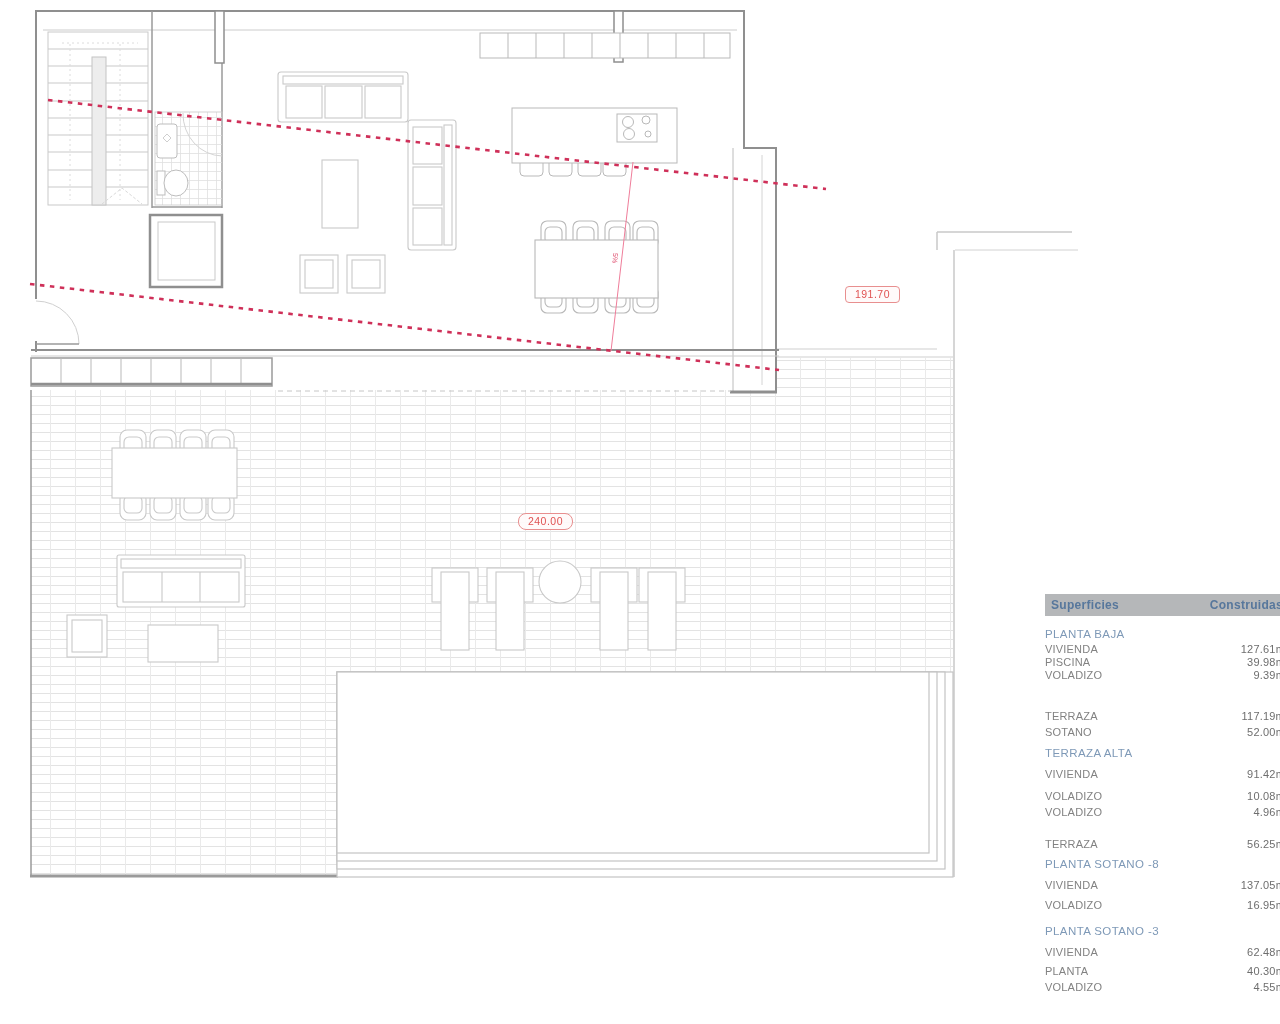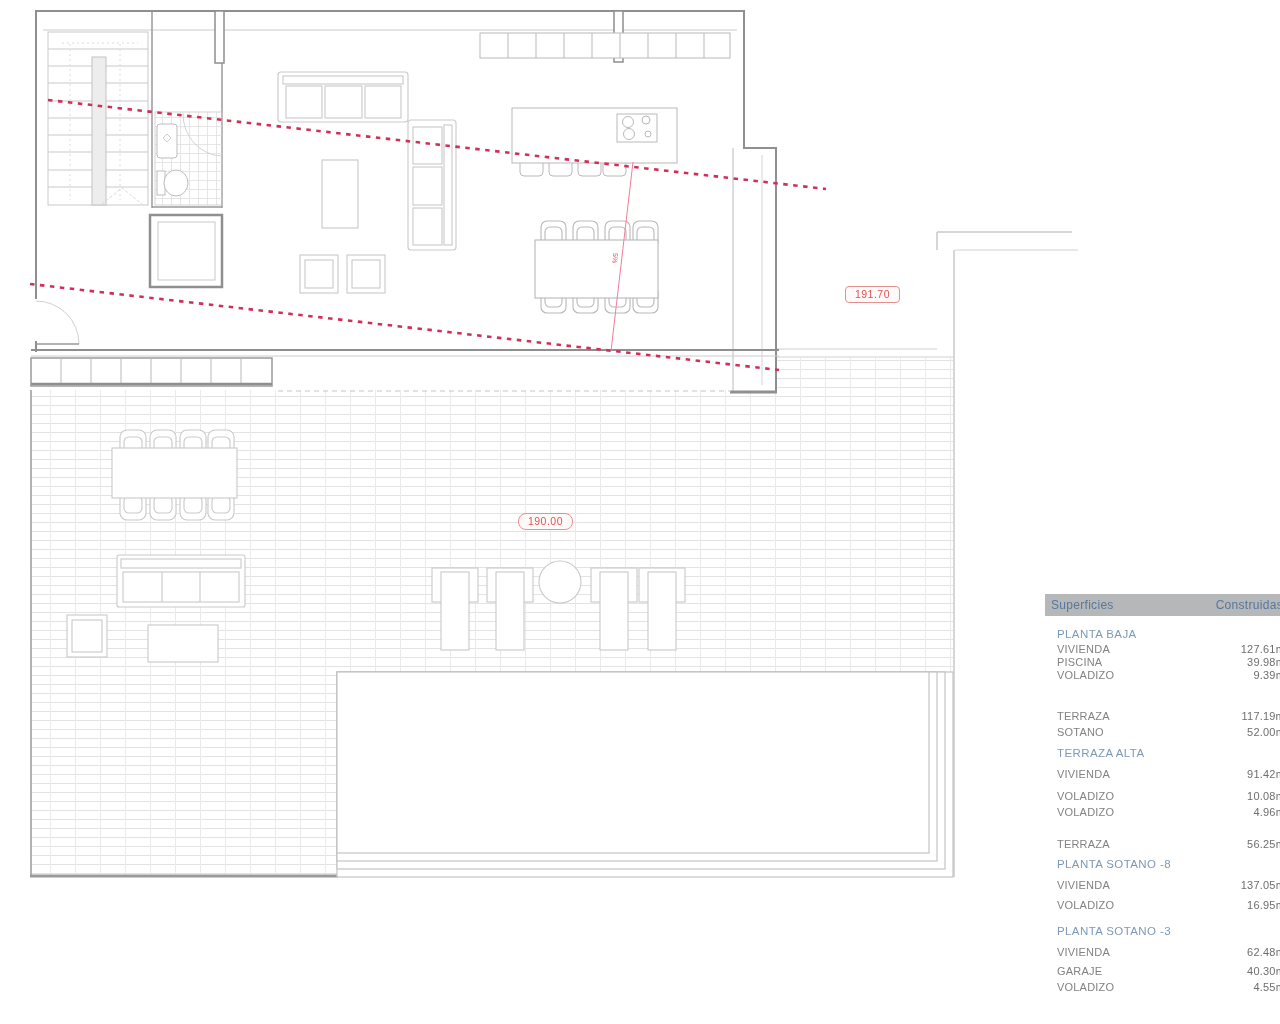--- a/index.html
+++ b/index.html
@@ -12,26 +12,26 @@
   .lvl{position:absolute;box-sizing:border-box;border:1.5px solid #e88f8f;
        color:#e05252;background:rgba(255,250,250,.92);font-size:10.5px;
        letter-spacing:.5px;text-align:center;line-height:14px;height:17px;width:55px;}
   .lvl.upper{left:845px;top:286px;border-radius:4px;}
   .lvl.terrace{left:518px;top:513px;border-radius:8px;}
 
   
   .surf{position:absolute;left:1045px;top:594px;width:240px;height:420px;}
   .surf .hdr{position:absolute;left:0;top:0;width:240px;height:22px;background:#b5b7b9;
              display:flex;justify-content:space-between;align-items:center;}
-  .surf .hdr span{color:#57779c;font-weight:normal;font-size:12px;letter-spacing:.3px;}
+  .surf .hdr span{color:#57779c;font-weight:bold;font-size:12px;letter-spacing:.3px;}
   .surf .hdr .c1{margin-left:6px;}
   .surf .hdr .c2{margin-right:2px;}
   .trow{position:absolute;left:0;width:240px;height:13px;display:flex;
         justify-content:space-between;font-size:11px;letter-spacing:.2px;}
-  .trow .lab{color:#828282;margin-left:12px;white-space:nowrap;}
+  .trow .lab{color:#828282;margin-left:0;white-space:nowrap;}
   .trow .val{color:#6e6e6e;text-align:right;white-space:nowrap;}
   .trow.section .lab{color:#7e99b7;font-size:11.5px;letter-spacing:.4px;}
   .r0{top:34px}.r1{top:49px}.r2{top:62px}.r3{top:75px}.r4{top:116px}.r5{top:132px}
   .r6{top:153px}.r7{top:174px}.r8{top:196px}.r9{top:212px}.r10{top:244px}
   .r11{top:264px}.r12{top:285px}.r13{top:305px}.r14{top:331px}.r15{top:352px}
   .r16{top:371px}.r17{top:387px}
 </style>
 </head>
 <body>
 
@@ -251,21 +251,21 @@
   <g fill="none">
     <line x1="48" y1="100" x2="826" y2="189" stroke="#cf3059" stroke-width="2.6" stroke-dasharray="4.5 5.5"></line>
     <line x1="30" y1="284" x2="779" y2="370" stroke="#cf3059" stroke-width="2.6" stroke-dasharray="4.5 5.5"></line>
     <line x1="278" y1="391" x2="731" y2="391" stroke="#c6c6c6" stroke-width="1" stroke-dasharray="5 4"></line>
     <line x1="633" y1="162" x2="611" y2="351" stroke="#ef7d9a" stroke-width="1"></line>
     <text x="612" y="258" font-size="7" fill="#dd4466" transform="rotate(96 615 256)">5%</text>
   </g>
 </svg>
 
 <div class="lvl upper">191.70</div>
-<div class="lvl terrace">190.00</div>
+<div class="lvl terrace">240.00</div>
 
 <div class="surf">
   <div class="hdr">
     <span class="c1">Superficies</span>
     <span class="c2">Construidas</span>
   </div>
   <div class="trow section r0">
         <span class="lab">PLANTA BAJA</span>
       </div>
   <div class="trow r1">
@@ -319,21 +319,21 @@
         <span class="val">16.95m</span>
       </div>
   <div class="trow section r14">
         <span class="lab">PLANTA SOTANO -3</span>
       </div>
   <div class="trow r15">
         <span class="lab">VIVIENDA</span>
         <span class="val">62.48m</span>
       </div>
   <div class="trow r16">
-        <span class="lab">GARAJE</span>
+        <span class="lab">PLANTA</span>
         <span class="val">40.30m</span>
       </div>
   <div class="trow r17">
         <span class="lab">VOLADIZO</span>
         <span class="val">4.55m</span>
       </div>
 </div>
 
 </div>
 

